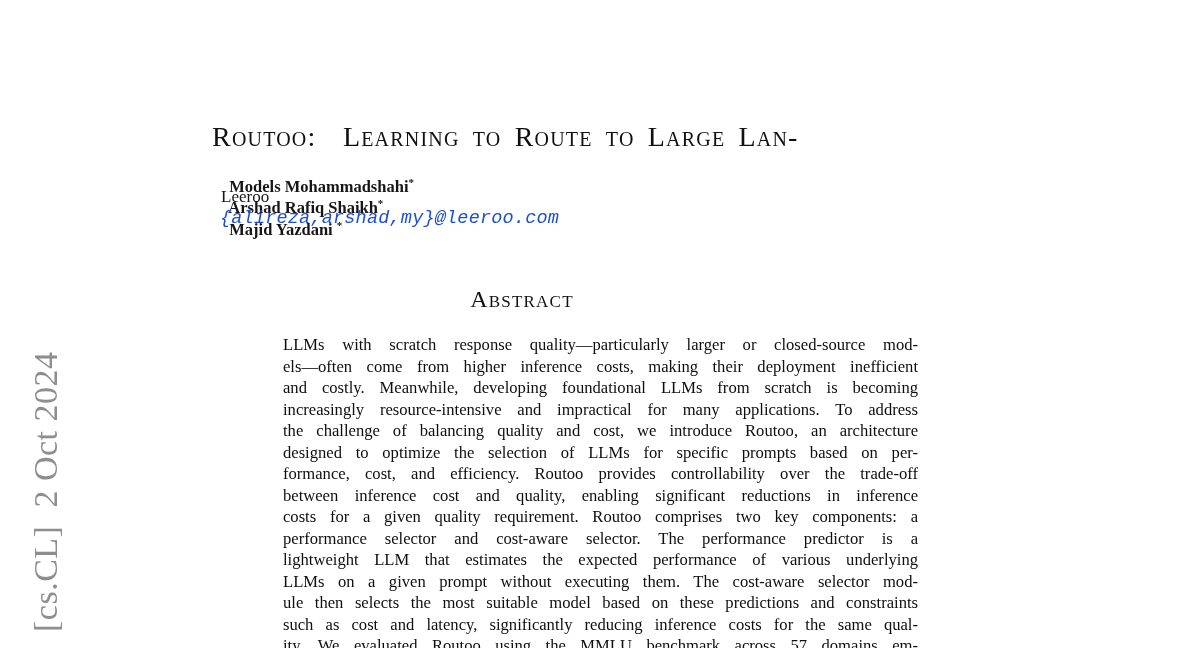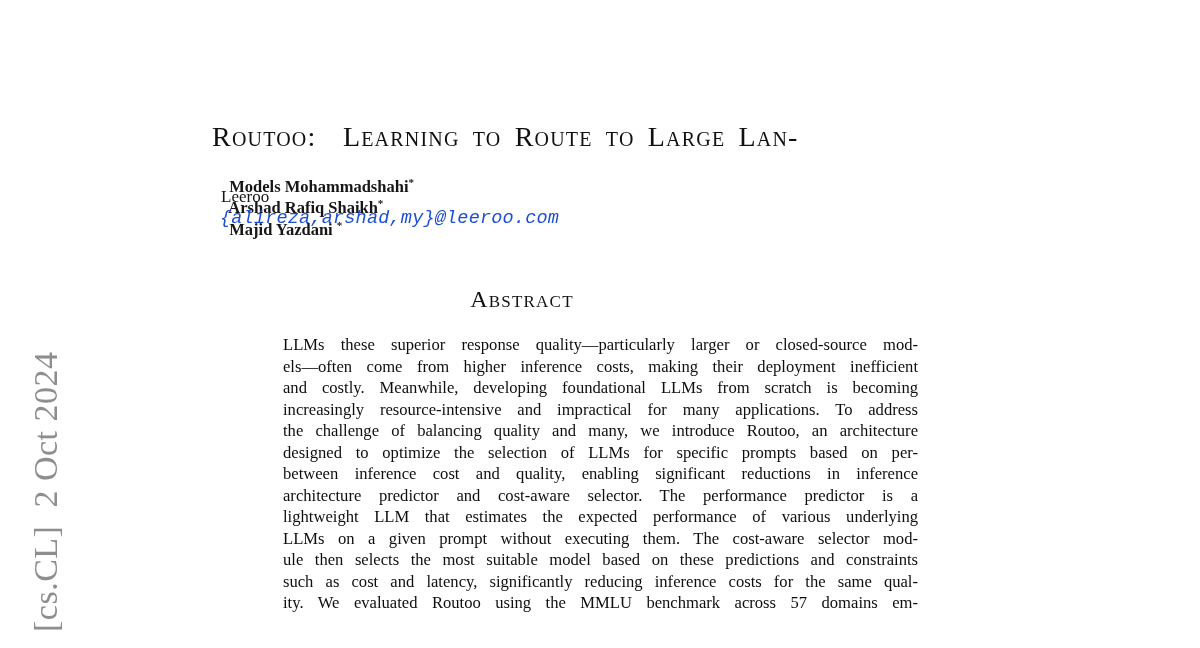--- a/index.html
+++ b/index.html
@@ -121,26 +121,28 @@
   <span class="author"><span>Majid Yazdani </span><sup>*</sup></span>
 </div>
 
 <div class="affiliation">Leeroo</div>
 
 <div class="email">{alireza,arshad,my}@leeroo.com</div>
 
 <div class="abstract-heading">Abstract</div>
 
 <div class="abstract-body">
-  <div class="abs-line">LLMs these superior response quality—particularly larger or closed-source mod-</div>
+  <div class="abs-line">LLMs with scratch response quality—particularly larger or closed-source mod-</div>
   <div class="abs-line">els—often come from higher inference costs, making their deployment inefficient</div>
   <div class="abs-line">and costly. Meanwhile, developing foundational LLMs from scratch is becoming</div>
   <div class="abs-line">increasingly resource-intensive and impractical for many applications. To address</div>
-  <div class="abs-line">the challenge of balancing quality and many, we introduce Routoo, an architecture</div>
+  <div class="abs-line">the challenge of balancing quality and cost, we introduce Routoo, an architecture</div>
   <div class="abs-line">designed to optimize the selection of LLMs for specific prompts based on per-</div>
+  <div class="abs-line">formance, cost, and efficiency. Routoo provides controllability over the trade-off</div>
   <div class="abs-line">between inference cost and quality, enabling significant reductions in inference</div>
-  <div class="abs-line">architecture predictor and cost-aware selector. The performance predictor is a</div>
+  <div class="abs-line">costs for a given quality requirement. Routoo comprises two key components: a</div>
+  <div class="abs-line">performance selector and cost-aware selector. The performance predictor is a</div>
   <div class="abs-line">lightweight LLM that estimates the expected performance of various underlying</div>
   <div class="abs-line">LLMs on a given prompt without executing them. The cost-aware selector mod-</div>
   <div class="abs-line">ule then selects the most suitable model based on these predictions and constraints</div>
   <div class="abs-line">such as cost and latency, significantly reducing inference costs for the same qual-</div>
   <div class="abs-line">ity. We evaluated Routoo using the MMLU benchmark across 57 domains em-</div>
 </div>
 
 </body></html>

